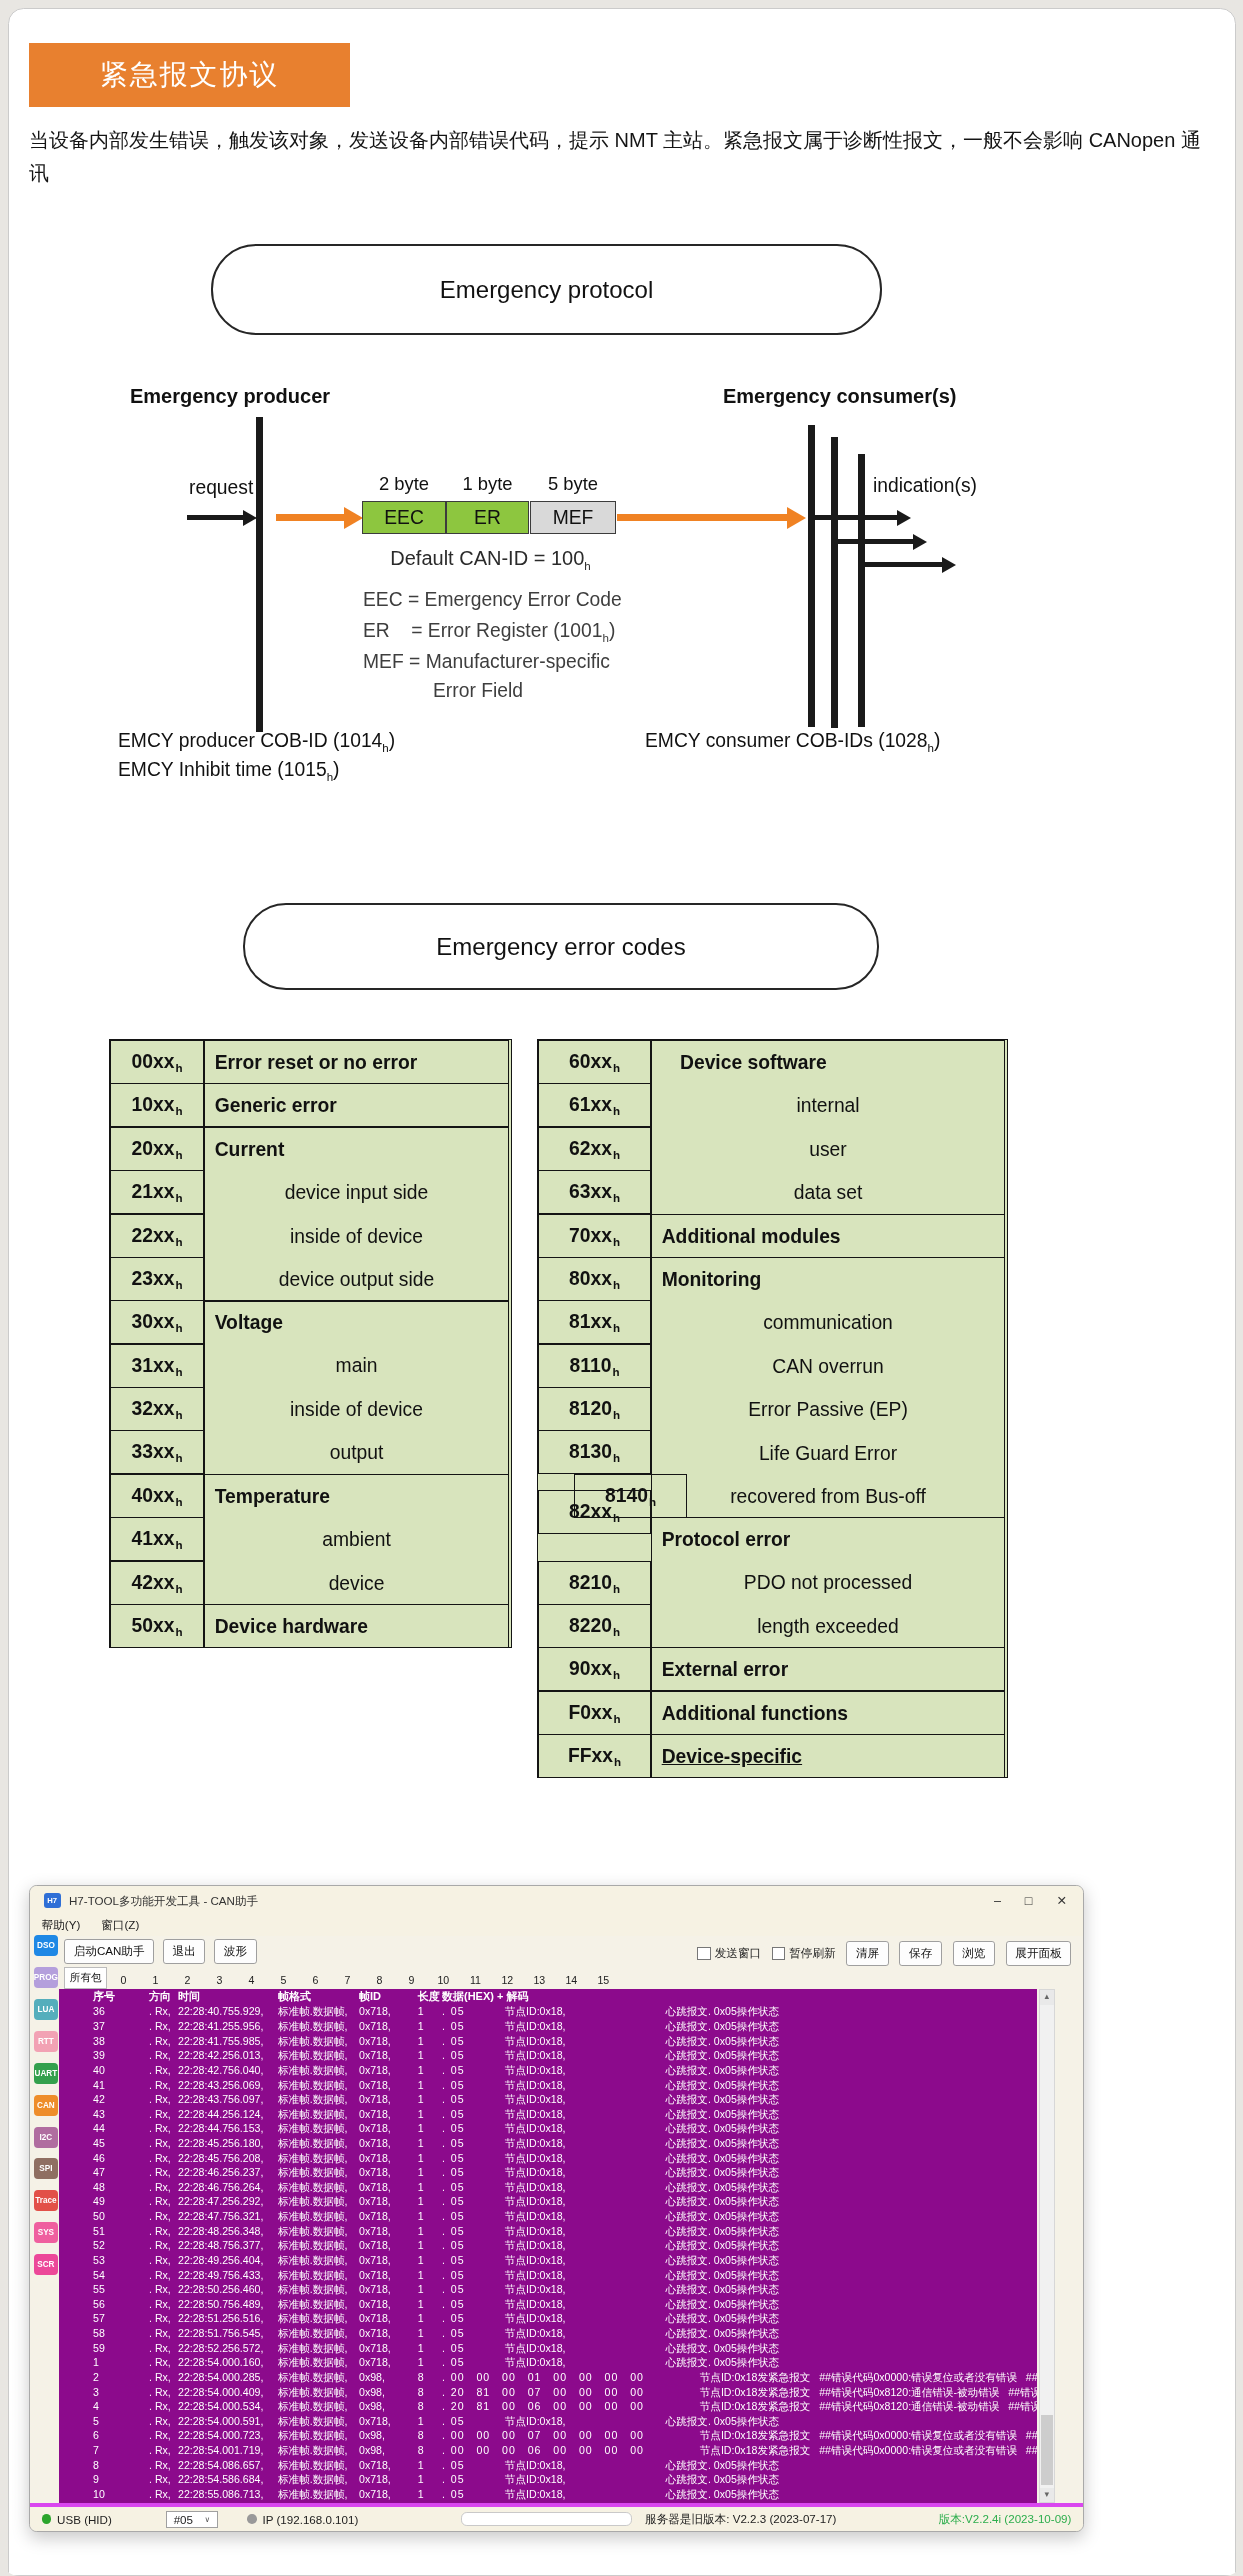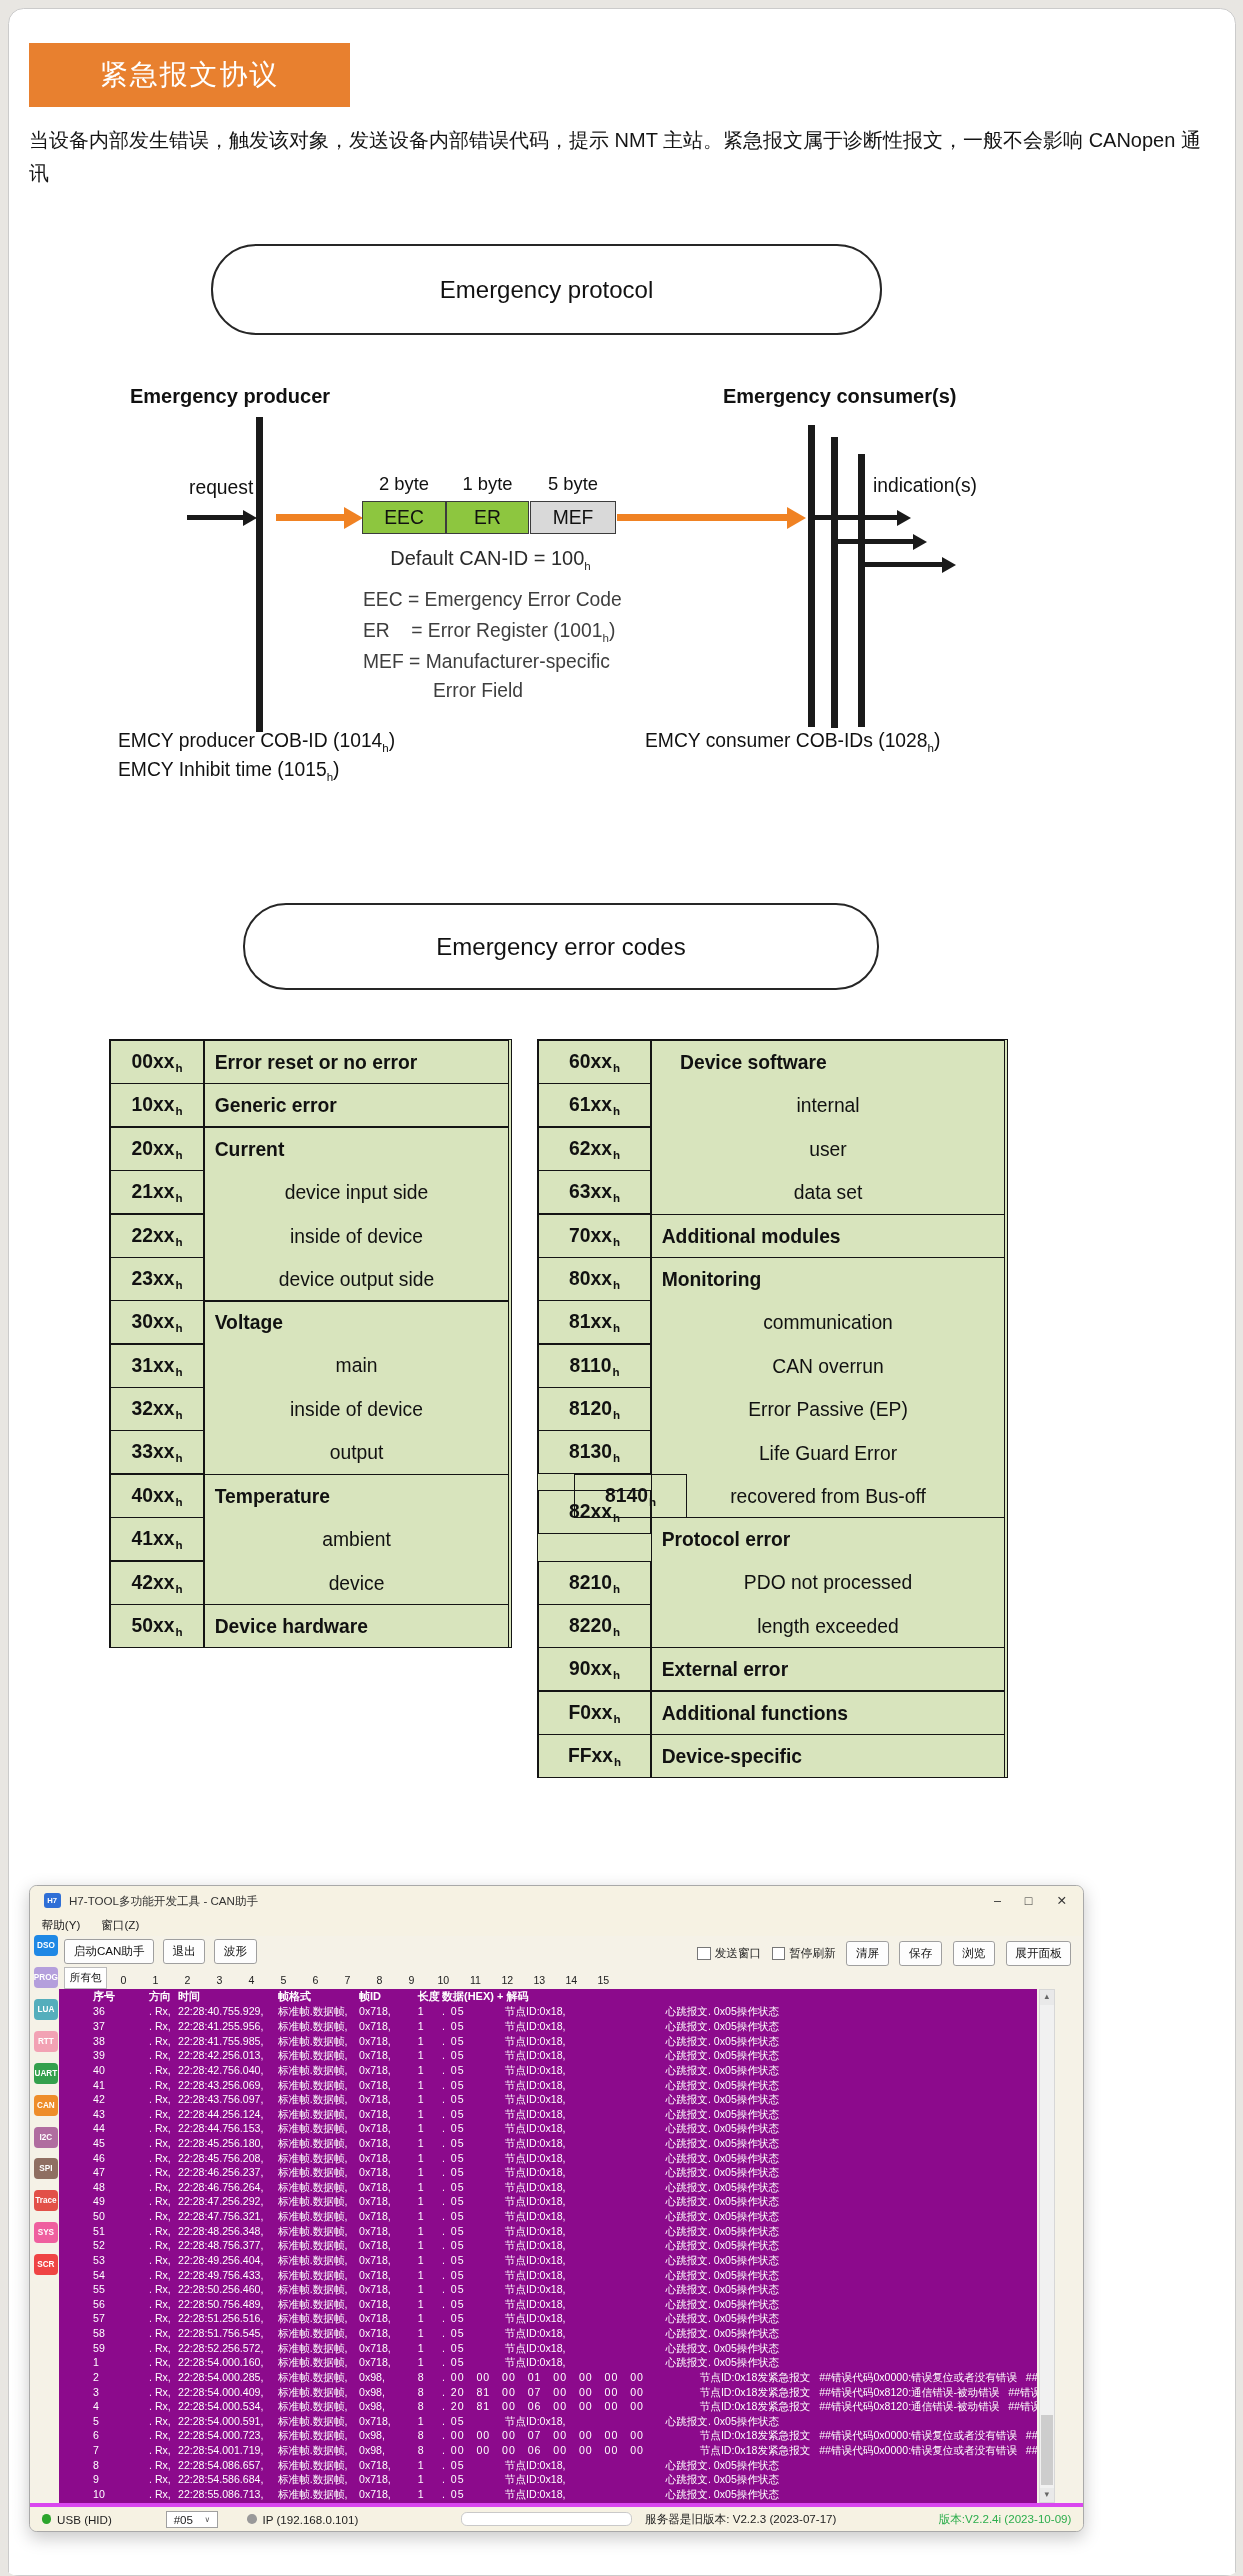--- a/index.html
+++ b/index.html
@@ -324,21 +324,21 @@
         <sub>h</sub>
       </div>
       <div class="ec-desc" style="top: 651px; height: 44px; left: 113px; width: 354px;">
         <div class="ec-cat" style="top: 0px; height: 43px;">Additional functions</div>
       </div>
       <div class="ec-code" style="top: 694px; height: 44px; left: 0px; width: 113px;">
         <b>FFxx</b>
         <sub>h</sub>
       </div>
       <div class="ec-desc" style="top: 694px; height: 44px; left: 113px; width: 354px;">
-        <div class="ec-cat" style="top: 0px; height: 43px;">Device-specific</div>
+        <div class="ec-cat" style="top: 0px; height: 43px; text-decoration: underline;">Device-specific</div>
       </div>
     </div>
 
   <div class="cwin">
     <div class="titlebar">
       <div class="h7icon">H7</div>
       <div class="wtitle">H7-TOOL多功能开发工具 - CAN助手</div>
       <div class="wc" style="right:70px;">–</div>
       <div class="wc" style="right:39px;">□</div>
       <div class="wc" style="right:5.8px;">✕</div>
@@ -351,21 +351,21 @@
         <div class="side-btn" style="top: 49px; background: rgb(30, 136, 229);">DSO</div>
         <div class="side-btn" style="top: 81px; background: rgb(180, 159, 220);">PROG</div>
         <div class="side-btn" style="top: 113px; background: rgb(84, 174, 188);">LUA</div>
         <div class="side-btn" style="top: 145px; background: rgb(242, 162, 180);">RTT</div>
         <div class="side-btn" style="top: 177px; background: rgb(51, 160, 77);">UART</div>
         <div class="side-btn" style="top: 209px; background: rgb(238, 141, 42);">CAN</div>
         <div class="side-btn" style="top: 241px; background: rgb(176, 109, 160);">I2C</div>
         <div class="side-btn" style="top: 272px; background: rgb(143, 111, 98);">SPI</div>
         <div class="side-btn" style="top: 304px; background: rgb(226, 80, 72);">Trace</div>
         <div class="side-btn" style="top: 336px; background: rgb(239, 95, 159);">SYS</div>
-        <div class="side-btn" style="top: 368px; background: #ef4444;">SCR</div>
+        <div class="side-btn" style="top: 368px; background: #ec4899;">SCR</div>
       </div>
 
     <div id="toolLeft" class="toolleft">
         <div class="tbtn">启动CAN助手</div>
         <div class="tbtn">退出</div>
         <div class="tbtn">波形</div>
       </div>
     <div id="toolRight" class="toolright">
         <div class="cb">
           <div class="cbbox"></div>

